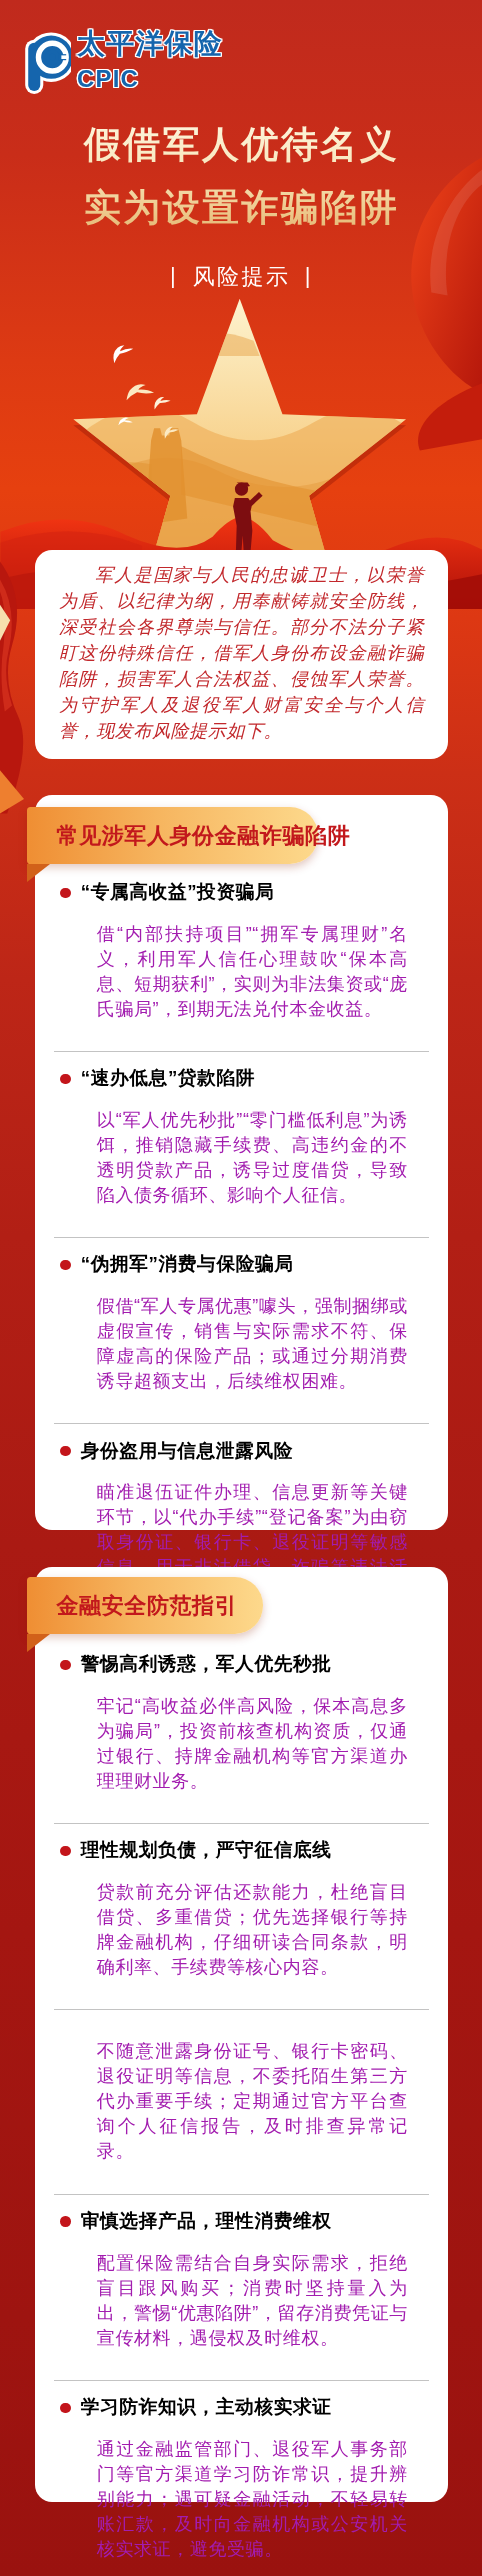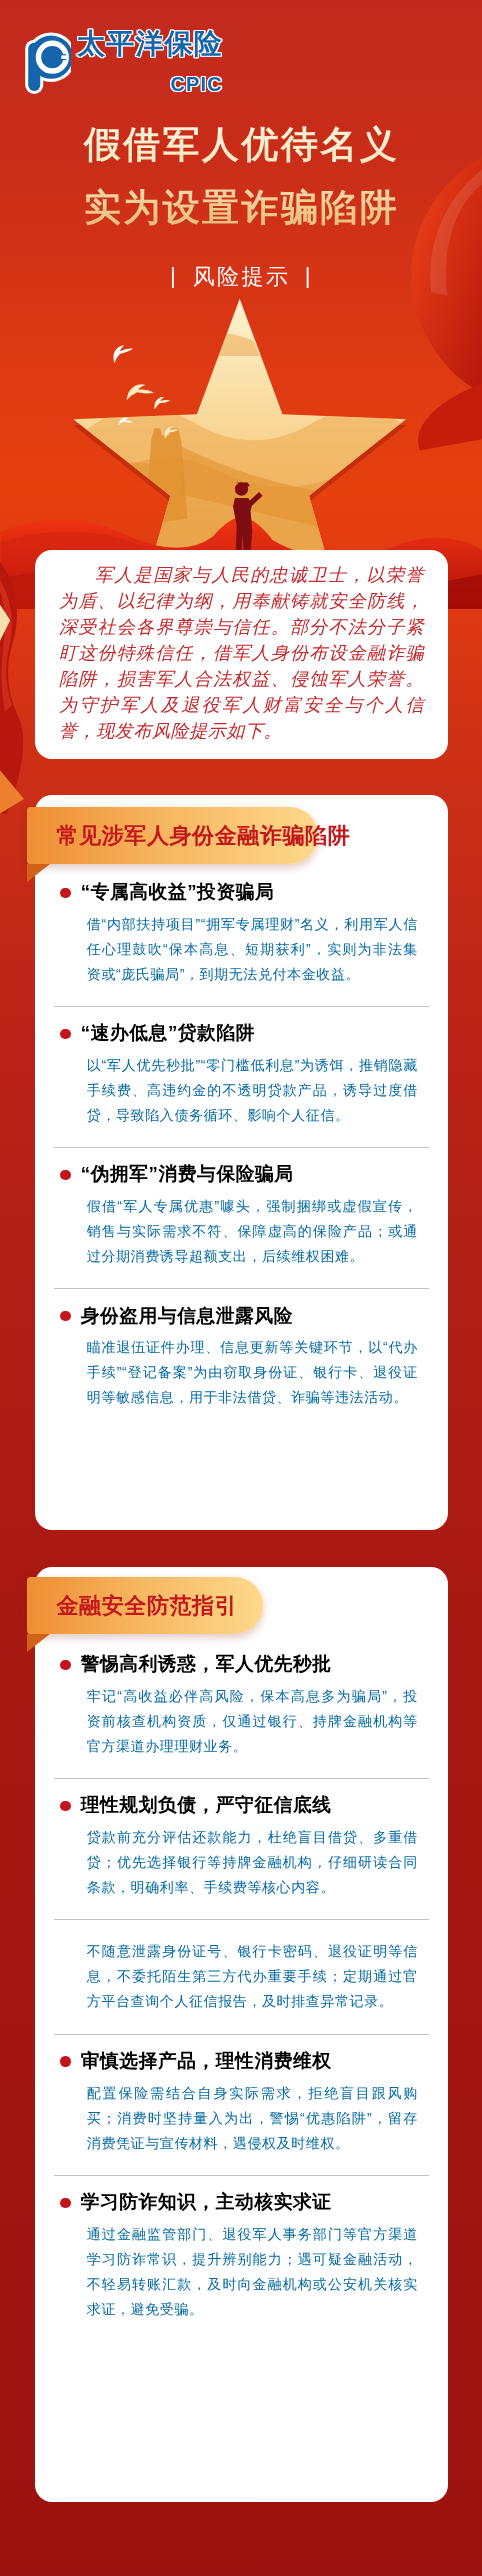--- a/index.html
+++ b/index.html
@@ -8,28 +8,28 @@
     font-family:"Liberation Sans","DejaVu Sans",sans-serif;
     background:linear-gradient(180deg,
       #c02a1d 0%, #c92d19 6%, #dd3a13 14%, #e6400f 19%, #dd3813 24%,
       #cc2f16 30%, #bd2617 38%, #b21f15 48%, #aa1a13 60%,
       #a41611 75%, #9e1410 90%, #9a120f 100%);
   }
   .abs{position:absolute;}
 
   
   .logo{left:24px;top:30px;display:flex;align-items:flex-start;gap:6px;}
-  .logo-text{display:flex;flex-direction:column;line-height:1;text-align:right;}
+  .logo-text{display:flex;flex-direction:column;line-height:1;}
   .logo-cn{
     font-size:28px;font-weight:bold;color:#1565ad;letter-spacing:1.2px;
     text-shadow:-1.2px 0 0 #fff,1.2px 0 0 #fff,0 -1.2px 0 #fff,0 1.2px 0 #fff,
       -1.2px -1.2px 0 #fff,1.2px 1.2px 0 #fff,-1.2px 1.2px 0 #fff,1.2px -1.2px 0 #fff;
   }
   .logo-en{
-    margin-top:16px;font-size:20px;font-weight:bold;color:#1565ad;letter-spacing:1.2px;
+    margin-top:9px;font-size:24px;font-weight:bold;color:#1565ad;letter-spacing:1.2px;
     text-shadow:-1.2px 0 0 #fff,1.2px 0 0 #fff,0 -1.2px 0 #fff,0 1.2px 0 #fff,
       -1.2px -1.2px 0 #fff,1.2px 1.2px 0 #fff,-1.2px 1.2px 0 #fff,1.2px -1.2px 0 #fff;
   }
 
   
   .hero-title{
     left:0;top:113px;width:483px;text-align:center;
     font-family:"Liberation Serif","DejaVu Serif",serif;
     font-weight:bold;font-size:37px;line-height:63px;letter-spacing:2.4px;
     color:#f6e2b6;
@@ -63,21 +63,21 @@
   .item + .item{border-top:1.2px solid #c3c3c3;}
   .item-title{
     position:relative;font-size:18.7px;font-weight:bold;color:#000000;
     letter-spacing:0.6px;margin:0 0 6px 0;line-height:26.5px;
   }
   .item-title::before{
     content:"";position:absolute;left:-20.5px;top:8.4px;width:10.3px;height:10.3px;
     border-radius:50%;background:#c3151b;
   }
   .item-body{
-    margin:6px;font-size:14px;line-height:25px;color:#0369a1;
+    margin:16px;font-size:18px;line-height:25px;color:#a21caf;
     letter-spacing:0.6px;text-align:justify;
   }
 
   
   .banner{
     position:absolute;left:26.5px;height:57px;
     background:linear-gradient(90deg,#ef8e33 0%,#f6b55f 45%,#fdd98c 100%);
     border-radius:3.6px 28px 28px 3.6px;
     box-shadow:0 3.6px 8.4px rgba(140,30,0,.25);
   }

